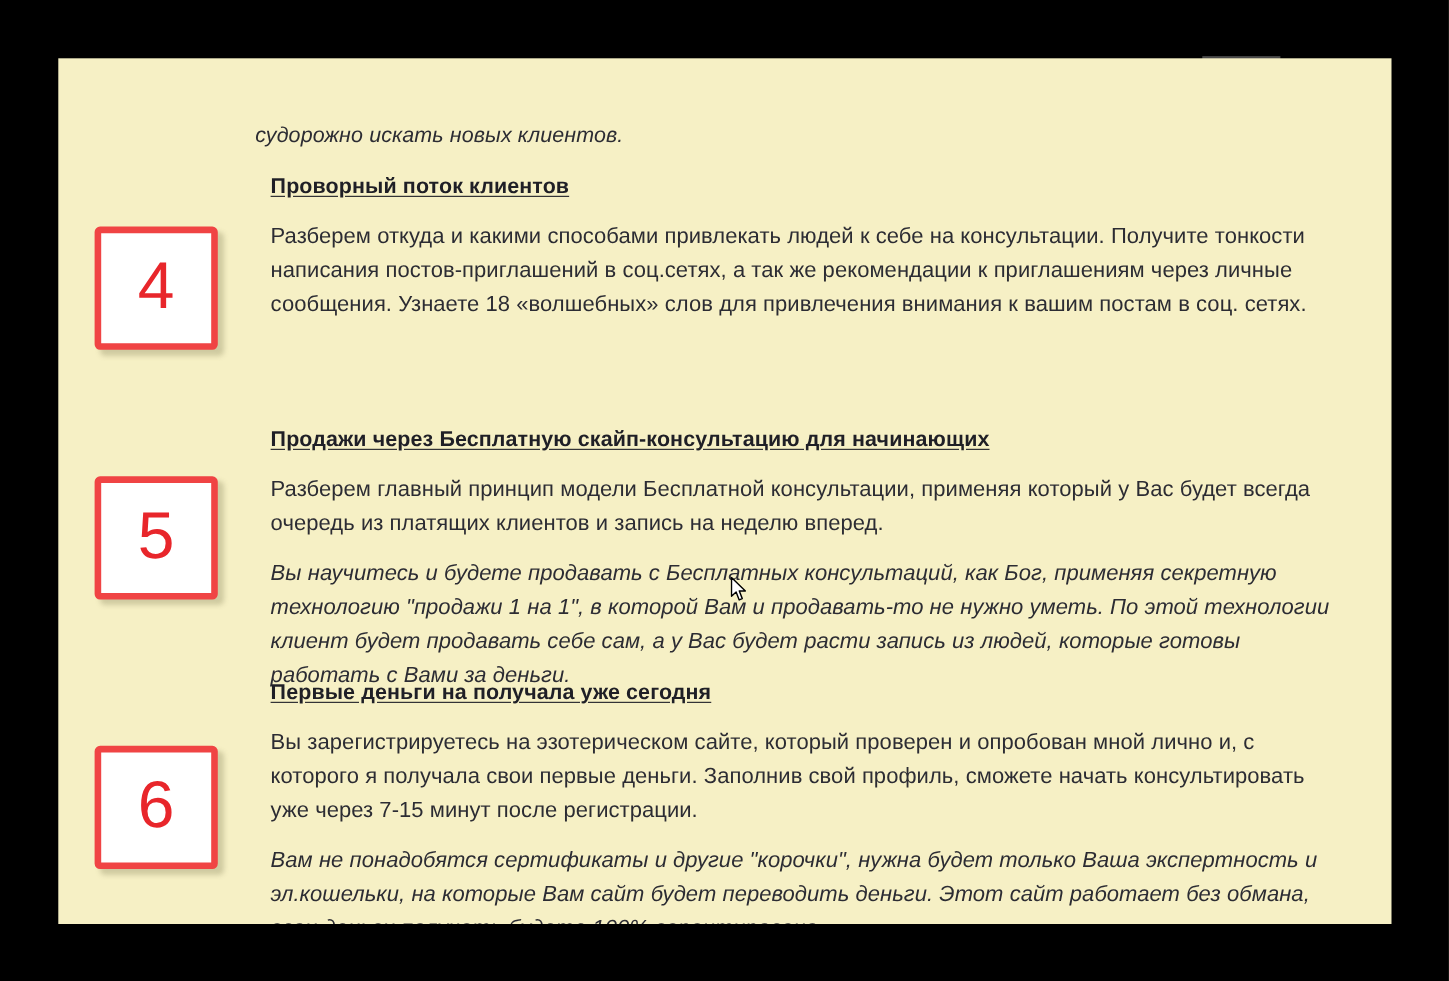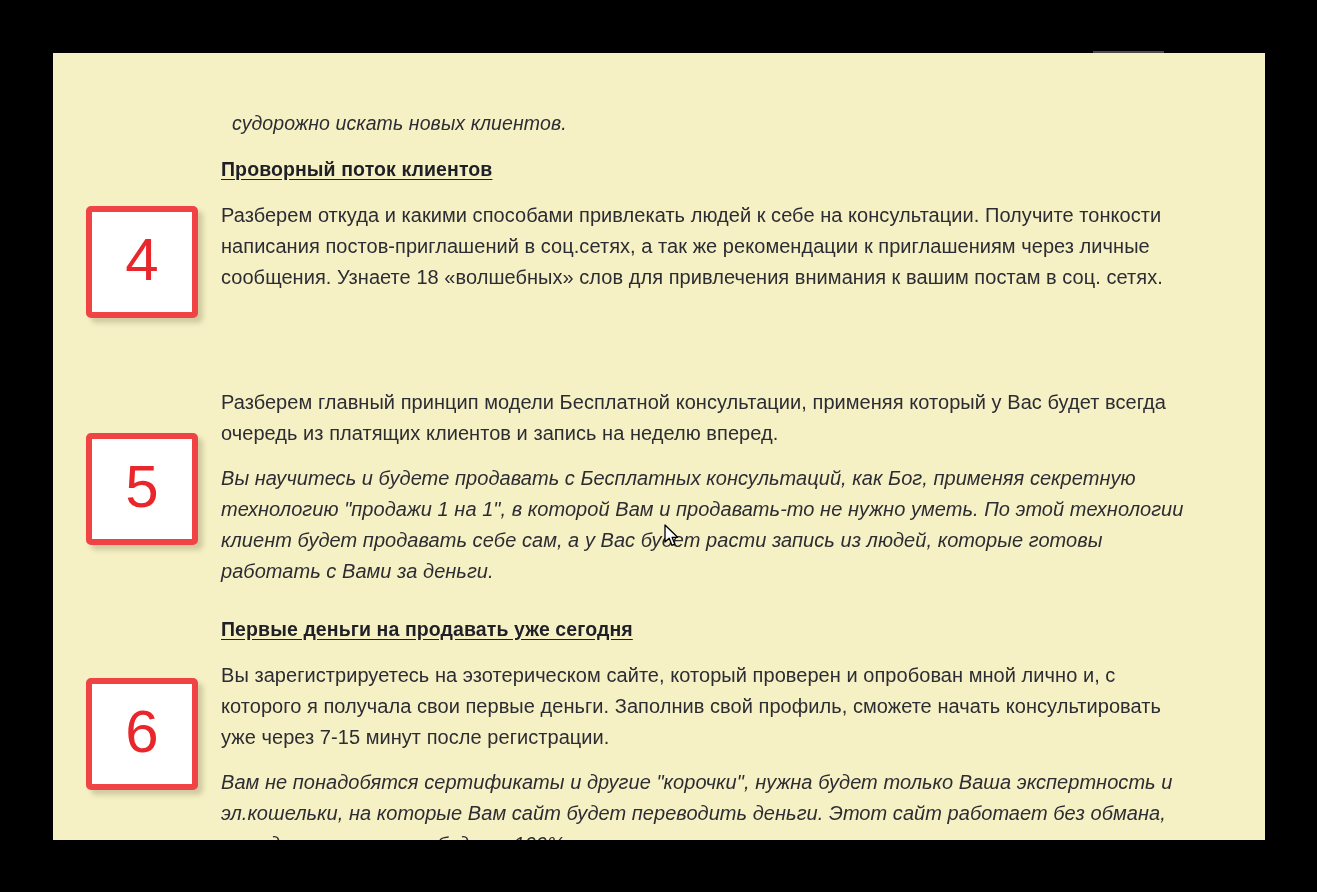--- a/index.html
+++ b/index.html
@@ -95,21 +95,21 @@
     color: #e8262b;
     font-weight: 400;
     font-family: "Liberation Sans", sans-serif;
     position: relative;
     top: -2px;
   }
 
   
   .sec-text {
     position: absolute;
-    left: 168px;
+    left: 193px;
     width: 980px;
   }
 
   .sec-heading {
     font-size: 19.5px;
     font-weight: bold;
     color: #1f1f26;
     text-decoration: underline;
     text-underline-offset: 3px;
     letter-spacing: 0.1px;
@@ -157,31 +157,32 @@
         <div class="sec-heading">Проворный поток клиентов</div>
         <p class="body-text">Разберем откуда и какими способами привлекать людей к себе на консультации. Получите тонкости написания постов-приглашений в соц.сетях, а так же рекомендации к приглашениям через личные сообщения. Узнаете 18 «волшебных» слов для привлечения внимания к вашим постам в соц. сетях.</p>
       </div>
     </div>
 
     <div class="section" id="section-5">
       <div class="num-box">
         <span class="num">5</span>
       </div>
       <div class="sec-text">
+        <div class="sec-heading">Продажи через Бесплатную скайп-консультацию для начинающих</div>
         <p class="body-text">Разберем главный принцип модели Бесплатной консультации, применяя который у Вас будет всегда очередь из платящих клиентов и запись на неделю вперед.</p>
         <p class="body-text italic">Вы научитесь и будете продавать с Бесплатных консультаций, как Бог, применяя секретную технологию "продажи 1 на 1", в которой Вам и продавать-то не нужно уметь. По этой технологии клиент будет продавать себе сам, а у Вас будет расти запись из людей, которые готовы работать с Вами за деньги.</p>
       </div>
     </div>
 
     <div class="section" id="section-6">
       <div class="num-box">
         <span class="num">6</span>
       </div>
       <div class="sec-text">
-        <div class="sec-heading">Первые деньги на продавать уже сегодня</div>
+        <div class="sec-heading">Первые деньги на получала уже сегодня</div>
         <p class="body-text">Вы зарегистрируетесь на эзотерическом сайте, который проверен и опробован мной лично и, с которого я получала свои первые деньги. Заполнив свой профиль, сможете начать консультировать уже через 7-15 минут после регистрации.</p>
         <p class="body-text italic">Вам не понадобятся сертификаты и другие "корочки", нужна будет только Ваша экспертность и эл.кошельки, на которые Вам сайт будет переводить деньги. Этот сайт работает без обмана, свои деньги получать будете 100% гарантировано.</p>
       </div>
     </div>
 
   </div>
 </div>
 
 <svg id="mouse-cursor" viewBox="0 0 16 24" xmlns="http://www.w3.org/2000/svg" style="left: 664px; top: 524px;">
   <path d="M1,1 L1,18 L5.2,14.2 L8,21.4 L10.8,20.2 L8.1,13.3 L13.6,13.3 Z" fill="#ffffff" stroke="#000000" stroke-width="1.3" stroke-linejoin="round"></path>

